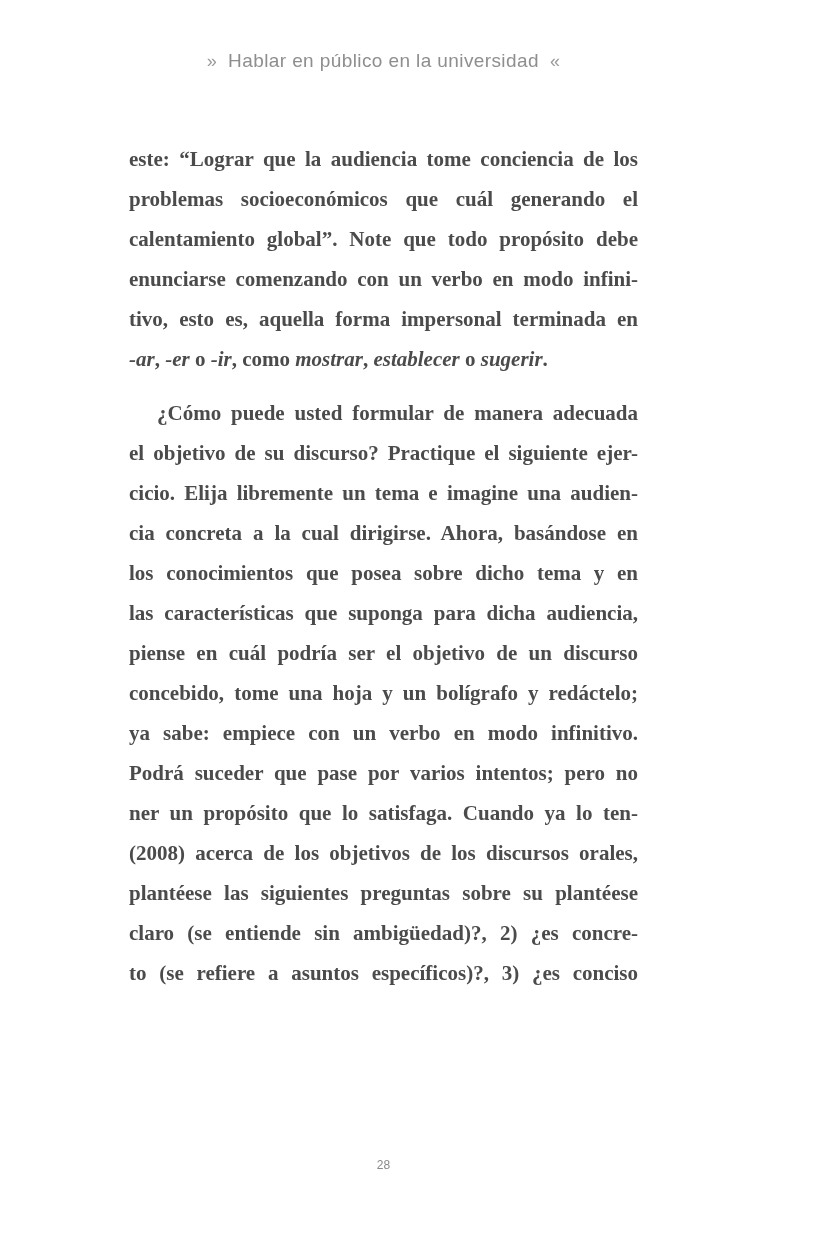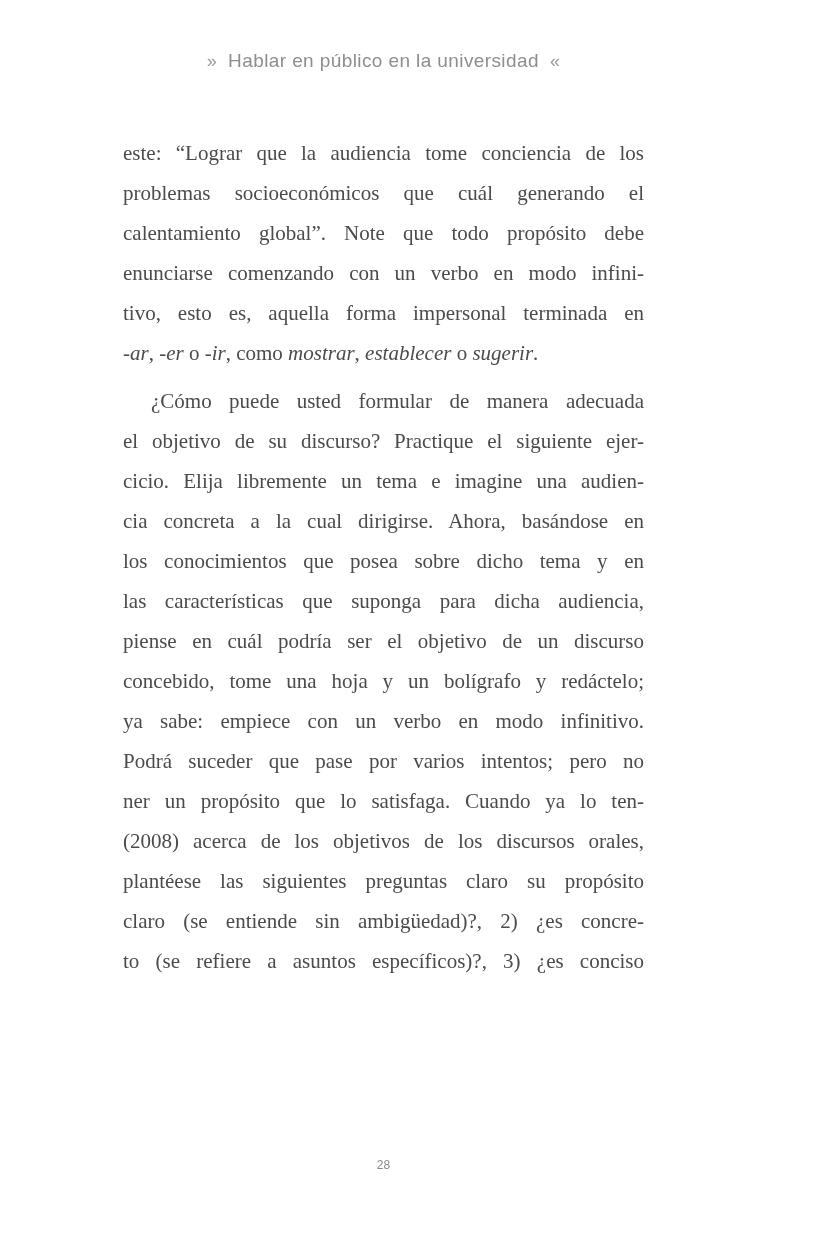--- a/index.html
+++ b/index.html
@@ -37,21 +37,22 @@
     position: absolute;
     top: 125px;
     left: 115px;
     width: 537px;
     font-family: "Liberation Serif", "DejaVu Serif", serif;
     font-size: 21px;
     line-height: 40px;
     color: #4b4b4b;
   }
   .para {
-    margin: 8px;
+    margin: 14px;
+    font-weight: bold;
   }
   .line {
     max-height: 40px;
     overflow: hidden;
     text-align: left;
   }
   .line.just {
     text-align: justify;
     text-align-last: justify;
   }
@@ -98,21 +99,21 @@
         <div class="line just"><span>cicio. Elija libremente un tema e imagine una audien-</span></div>
         <div class="line just"><span>cia concreta a la cual dirigirse. Ahora, basándose en</span></div>
         <div class="line just"><span>los conocimientos que posea sobre dicho tema y en</span></div>
         <div class="line just"><span>las características que suponga para dicha audiencia,</span></div>
         <div class="line just"><span>piense en cuál podría ser el objetivo de un discurso</span></div>
         <div class="line just"><span>concebido, tome una hoja y un bolígrafo y redáctelo;</span></div>
         <div class="line just"><span>ya sabe: empiece con un verbo en modo infinitivo.</span></div>
         <div class="line just"><span>Podrá suceder que pase por varios intentos; pero no</span></div>
         <div class="line just"><span>ner un propósito que lo satisfaga. Cuando ya lo ten-</span></div>
         <div class="line just"><span>(2008) acerca de los objetivos de los discursos orales,</span></div>
-        <div class="line just"><span>plantéese las siguientes preguntas claro su propósito</span></div>
+        <div class="line just"><span>plantéese las siguientes preguntas sobre su plantéese</span></div>
         <div class="line just"><span>claro (se entiende sin ambigüedad)?, 2) ¿es concre-</span></div>
         <div class="line just"><span>to (se refiere a asuntos específicos)?, 3) ¿es conciso</span></div>
       </div>
     </div>
 
   <div class="page-number">28</div>
 
 </div>
 
 </body></html>

